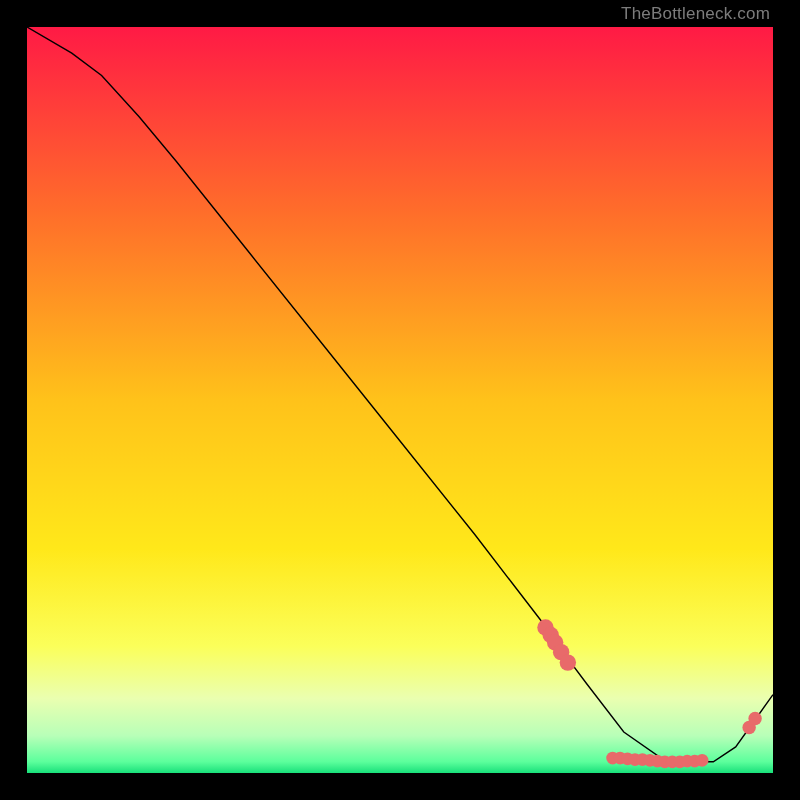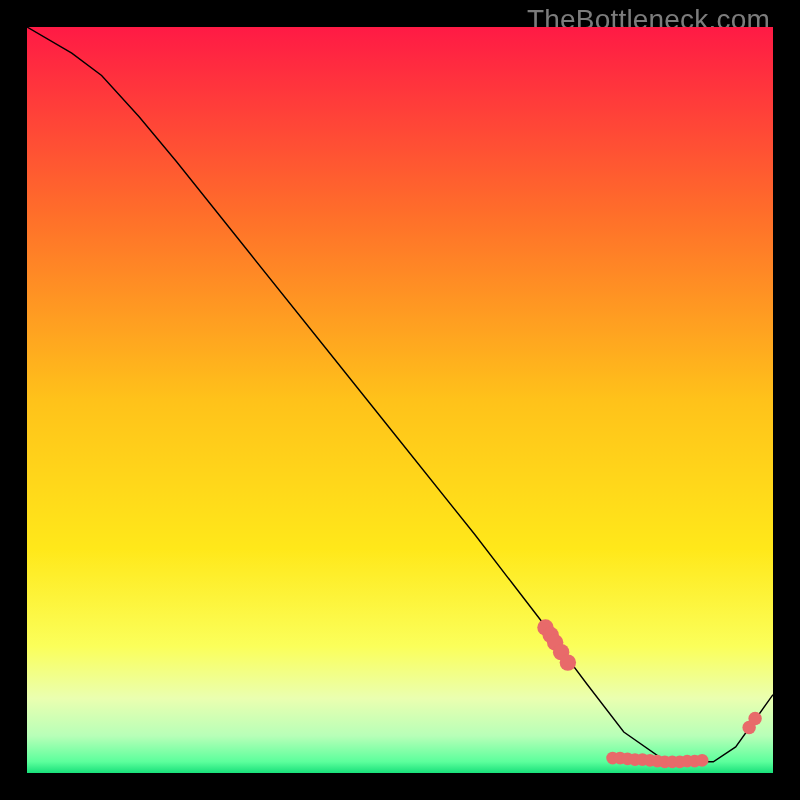--- a/index.html
+++ b/index.html
@@ -37,21 +37,21 @@
     left: 0;
     top: 0;
     width: 100%;
     height: 100%;
   }
   .watermark {
     position: absolute;
     top: 4px;
     right: 30px;
     color: #7c7c7c;
-    font-size: 28px;
+    font-size: 17px;
     letter-spacing: 0.2px;
     font-weight: 400;
     font-family: Arial, Helvetica, sans-serif;
   }
 </style>
 </head>
 <body>
 
 <div class="stage">
 

